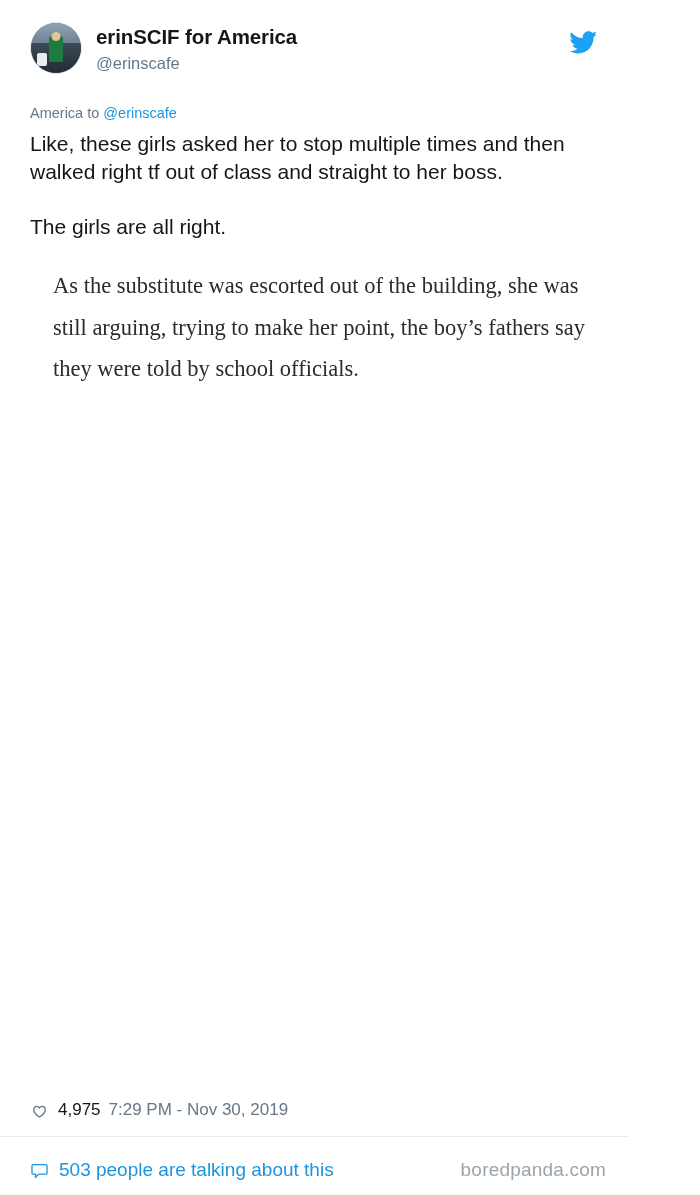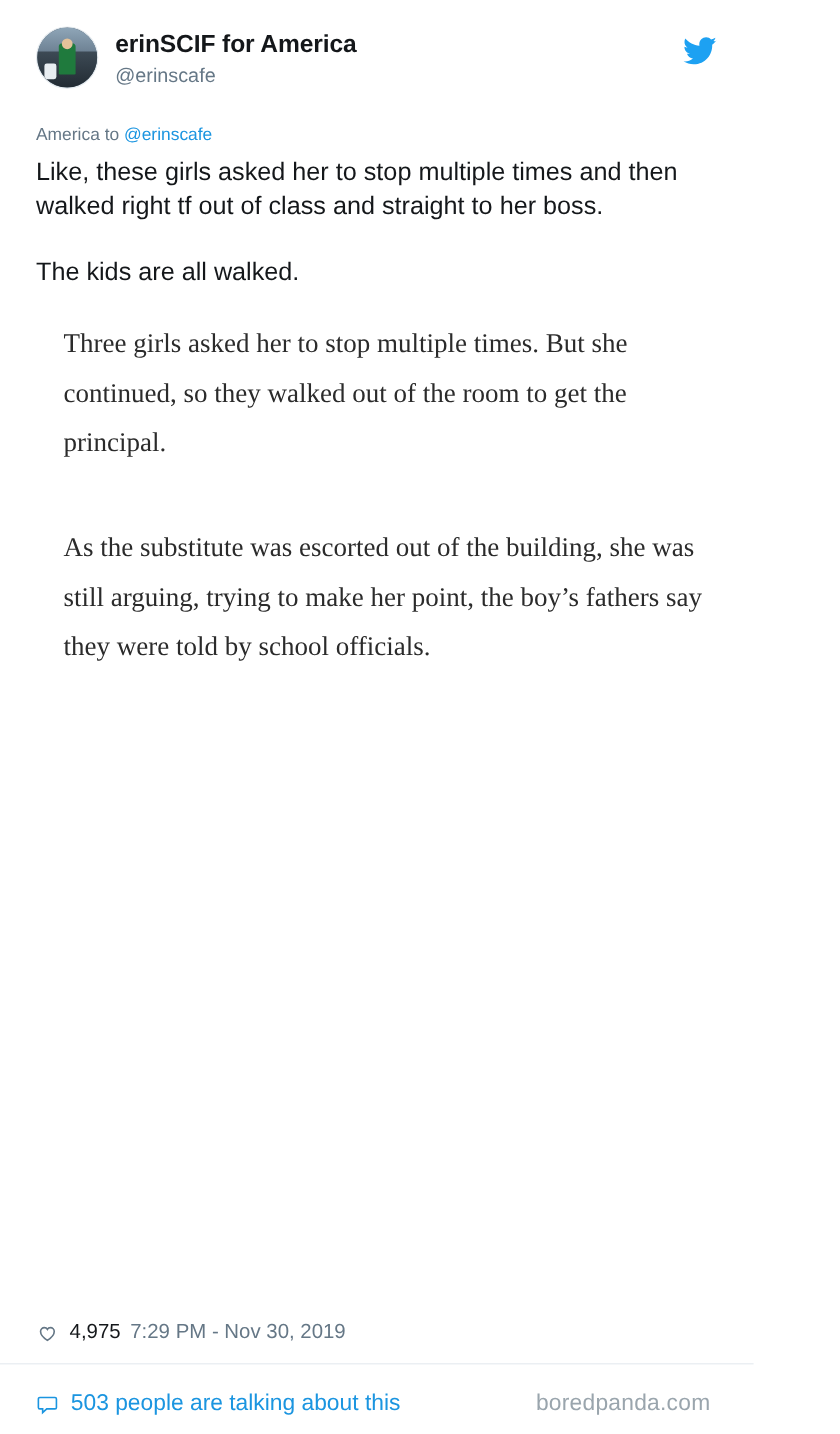--- a/index.html
+++ b/index.html
@@ -189,21 +189,21 @@
   }
   .reply-icon {
     width: 19px;
     height: 19px;
     margin-right: 10px;
     display: inline-block;
   }
 
   .watermark {
     position: absolute;
-    right: 36px;
+    right: 22px;
     bottom: 14px;
     font-size: 19px;
     color: #9aa5ad;
     letter-spacing: 0.2px;
   }
 </style>
 </head>
 <body>
 
 <div class="tweet-card">
@@ -228,25 +228,24 @@
       </svg>
     </span>
   </div>
 
   <div class="replying-to">
     <span>America to </span><span class="mention">@erinscafe</span>
   </div>
 
   <div class="tweet-text">
     <p>Like, these girls asked her to stop multiple times and then walked right tf out of class and straight to her boss.</p>
-    <p>The kids are all walked.</p>
+    <p>The girls are all right.</p>
   </div>
 
   <div class="article">
-    <p>Three girls asked her to stop multiple times. But she continued, so they walked out of the room to get the principal.</p>
     <p>As the substitute was escorted out of the building, she was still arguing, trying to make her point, the boy’s fathers say they were told by school officials.</p>
   </div>
 
   <div class="metrics">
     <span class="heart-icon">
       <svg viewBox="0 0 24 24" width="19" height="19" aria-hidden="true">
         <path fill="none" stroke="#657786" stroke-width="1.7" d="M12 20.2s-7.2-4.6-7.2-9.3c0-2.3 1.8-4.1 4-4.1 1.4 0 2.6.7 3.2 1.8.6-1.1 1.8-1.8 3.2-1.8 2.2 0 4 1.8 4 4.1 0 4.7-7.2 9.3-7.2 9.3z"></path>
       </svg>
     </span>
     <span class="likes">4,975</span>

